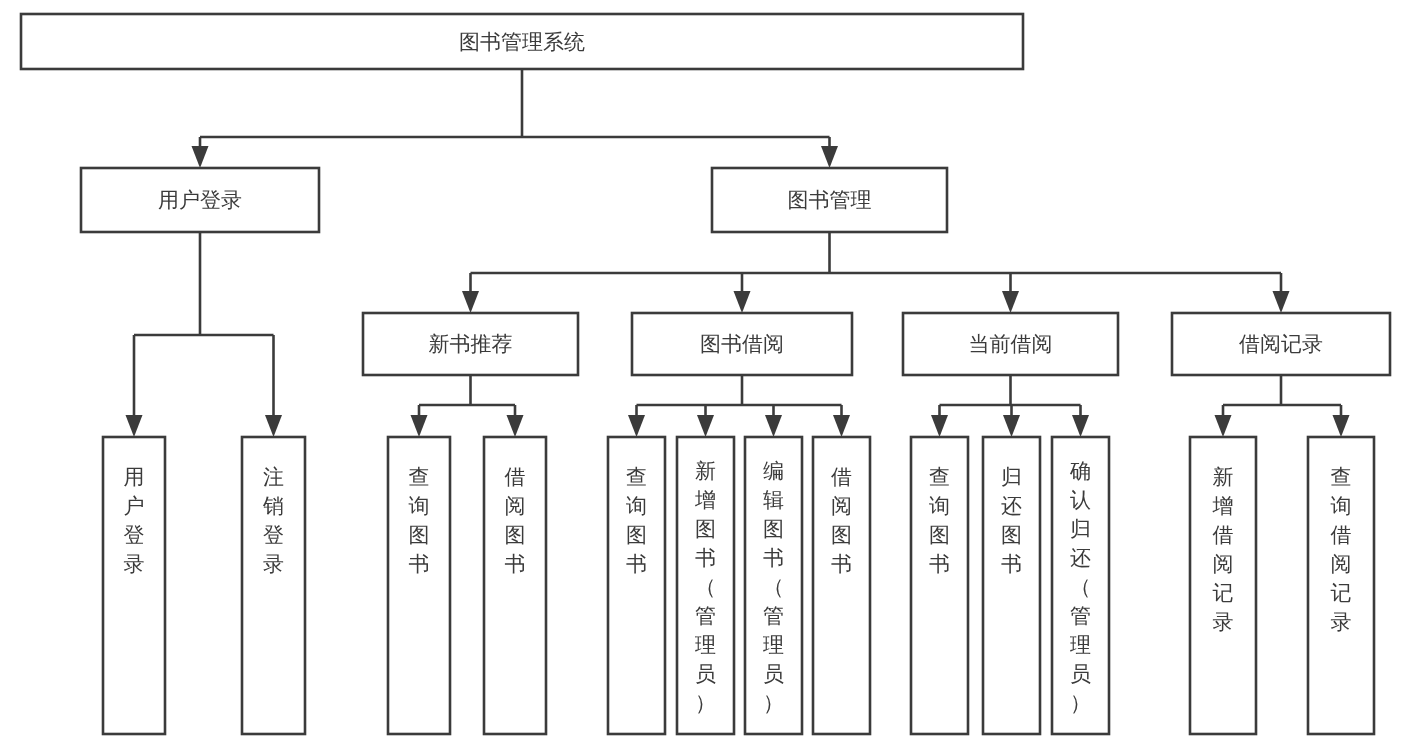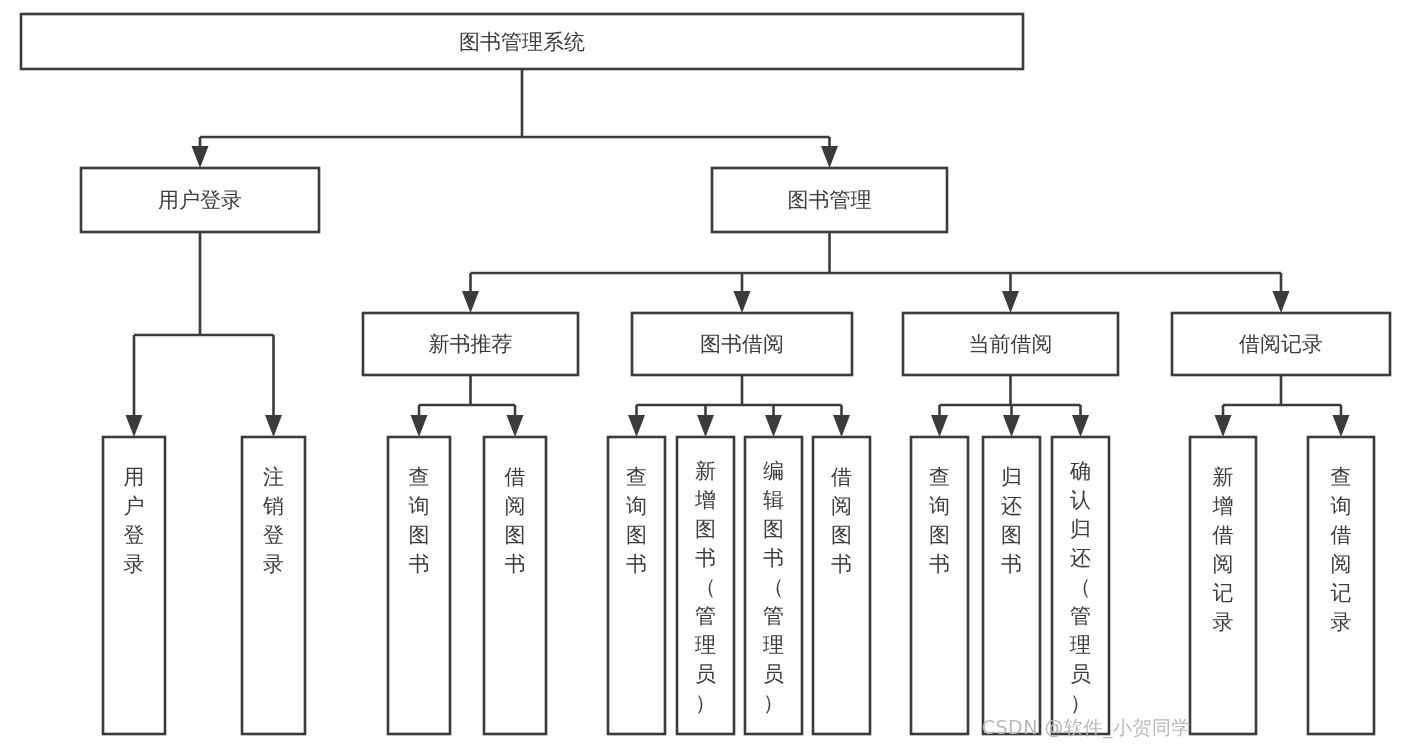--- a/index.html
+++ b/index.html
@@ -203,14 +203,13 @@
         <g>
           <rect x="1190" y="437" width="66" height="297" class="node-box"></rect>
           <text x="1223" y="483.88" class="node-label-v"><tspan x="1223" dy="0">新</tspan><tspan x="1223" dy="29">增</tspan><tspan x="1223" dy="29">借</tspan><tspan x="1223" dy="29">阅</tspan><tspan x="1223" dy="29">记</tspan><tspan x="1223" dy="29">录</tspan></text>
         </g>
         <g>
           <rect x="1308" y="437" width="66" height="297" class="node-box"></rect>
           <text x="1341" y="483.88" class="node-label-v"><tspan x="1341" dy="0">查</tspan><tspan x="1341" dy="29">询</tspan><tspan x="1341" dy="29">借</tspan><tspan x="1341" dy="29">阅</tspan><tspan x="1341" dy="29">记</tspan><tspan x="1341" dy="29">录</tspan></text>
         </g>
       </g>
   </svg>
-  <div class="watermark-text">CSDN @软件_小贺同学</div>
 </div>
 
 </body></html>

